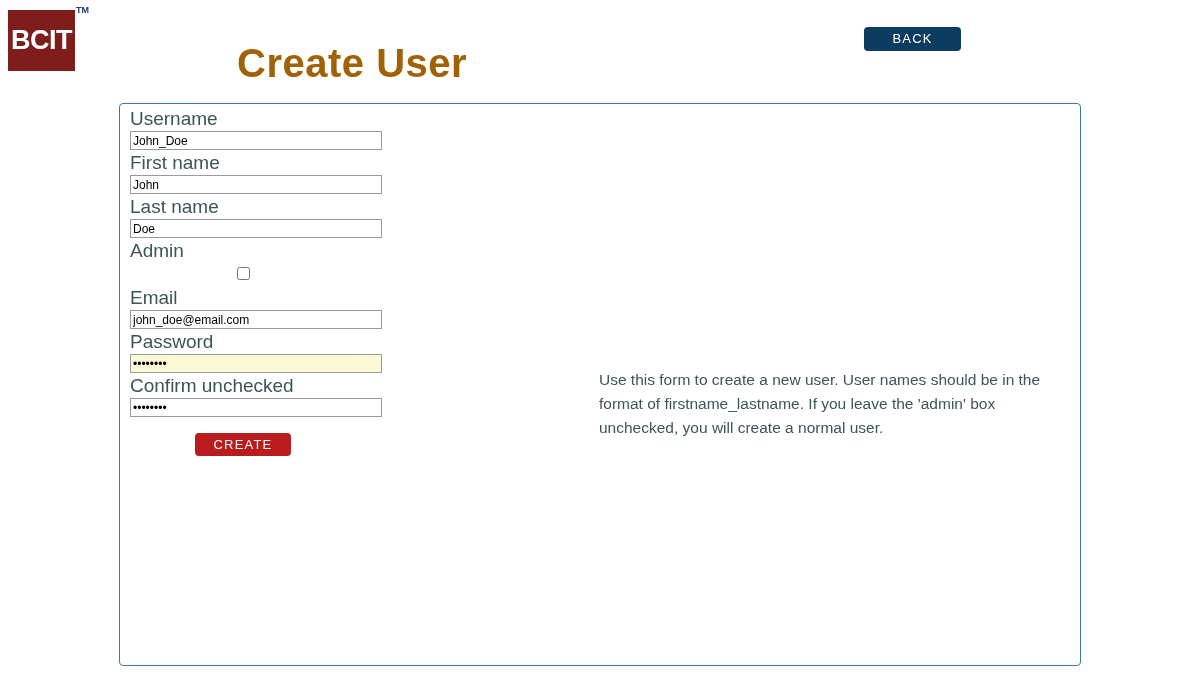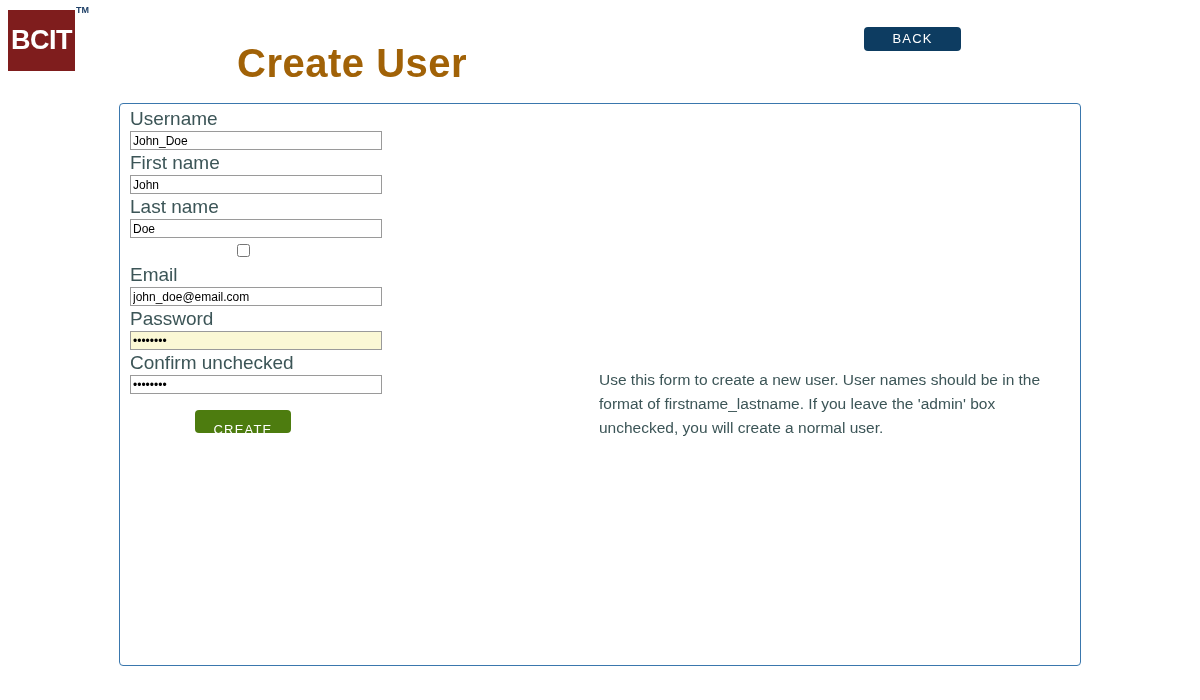--- a/index.html
+++ b/index.html
@@ -151,30 +151,30 @@
     cursor: pointer;
   }
 
   #create-button {
     position: relative;
     display: block;
     margin: 16px 0 0 65px;
     width: 96px;
     height: 23px;
     line-height: 23px;
-    background: #4d7c0f;
+    background: #b91c1c;
     color: #ffffff;
     border: none;
     border-radius: 4px;
     font-family: "Liberation Sans", sans-serif;
     font-size: 13px;
     letter-spacing: 1.2px;
     text-align: center;
     cursor: pointer;
-    padding: 8px;
+    padding: 0;
   }
 
   
   #help-text {
     position: absolute;
     left: 599px;
     top: 352px;
     width: 452px;
     color: #3c5557;
     font-family: "Liberation Sans", sans-serif;
@@ -200,20 +200,21 @@
 
 <div id="form-panel"></div>
 
 <form id="user-form">
     <label class="field-label">Username</label>
     <input type="text" class="text-input" value="John_Doe" style="">
     <label class="field-label">First name</label>
     <input type="text" class="text-input" value="John" style="">
     <label class="field-label">Last name</label>
     <input type="text" class="text-input" value="Doe" style="">
+    <label class="field-label">Admin</label>
     <div class="checkbox-row">
       <input type="checkbox" id="admin-checkbox" style="">
     </div>
     <label class="field-label">Email</label>
     <input type="text" class="text-input" value="john_doe@email.com" style="">
     <label class="field-label">Password</label>
     <input type="password" class="text-input autofilled" value="password" style="">
     <label class="field-label">Confirm unchecked</label>
     <input type="password" class="text-input" value="password" style="">
     <button id="create-button" type="submit">CREATE</button>

